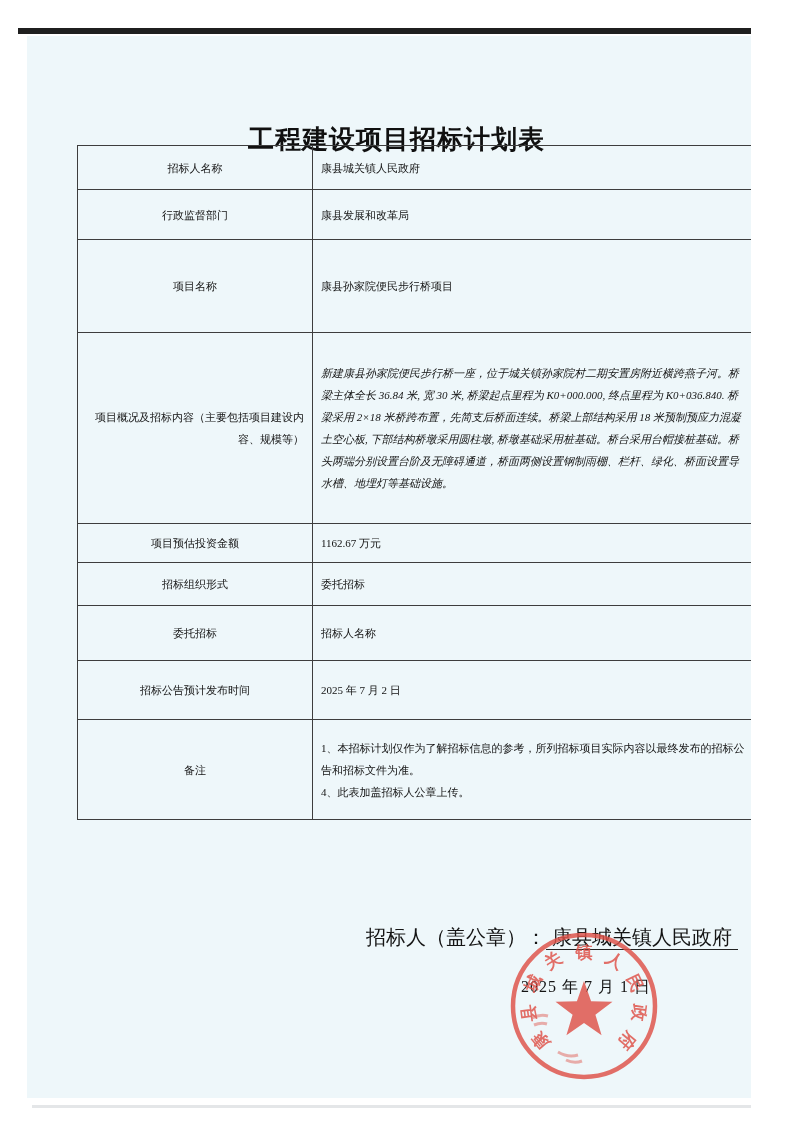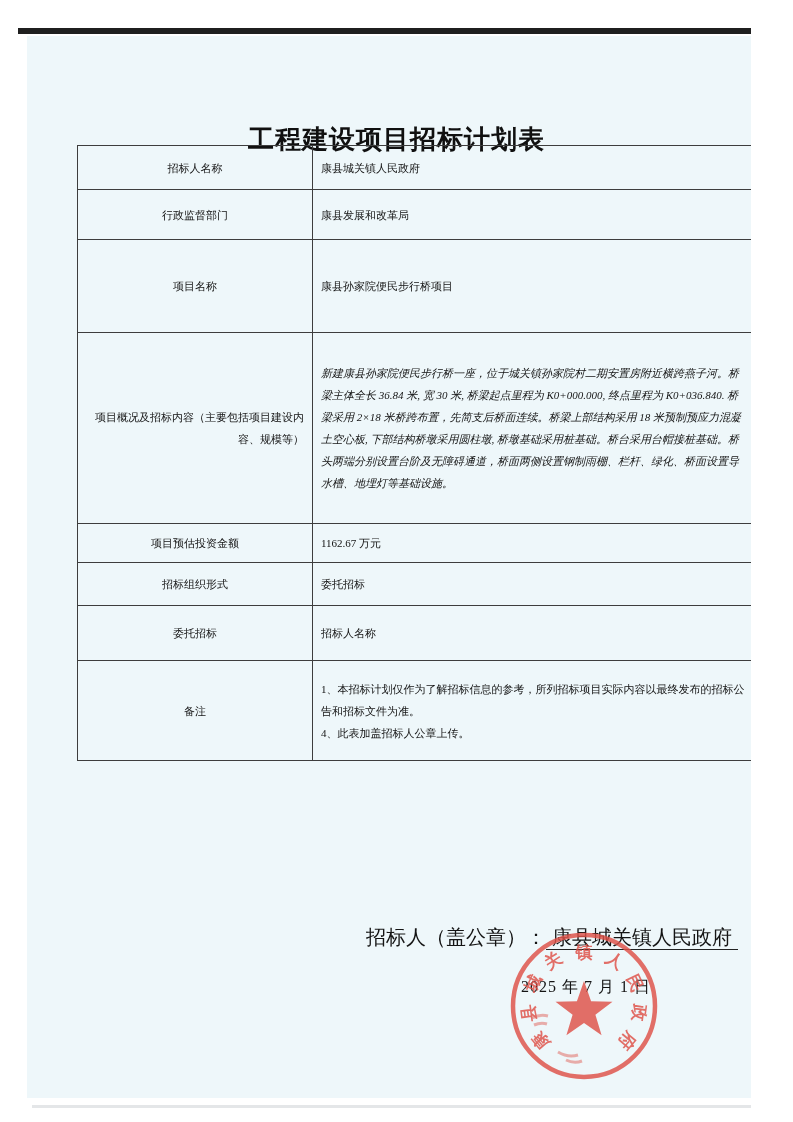--- a/index.html
+++ b/index.html
@@ -120,20 +120,24 @@
     </tr>
     <tr>
       <td class="lbl" style="height:38px">招标组织形式</td>
       <td class="val">委托招标</td>
     </tr>
     <tr>
       <td class="lbl" style="height:50px">委托招标</td>
       <td class="val">招标人名称</td>
     </tr>
     <tr>
+      <td class="lbl" style="height:54px">招标公告预计发布时间</td>
+      <td class="val">2025 年 7 月 2 日</td>
+    </tr>
+    <tr>
       <td class="lbl" style="height:95px">备注</td>
       <td class="val val-remark">
         <div>1、本招标计划仅作为了解招标信息的参考，所列招标项目实际内容以最终发布的招标公告和招标文件为准。</div>
         <div>4、此表加盖招标人公章上传。</div>
       </td>
     </tr>
   </tbody>
     </table>
 
   <div class="footer-sign">

